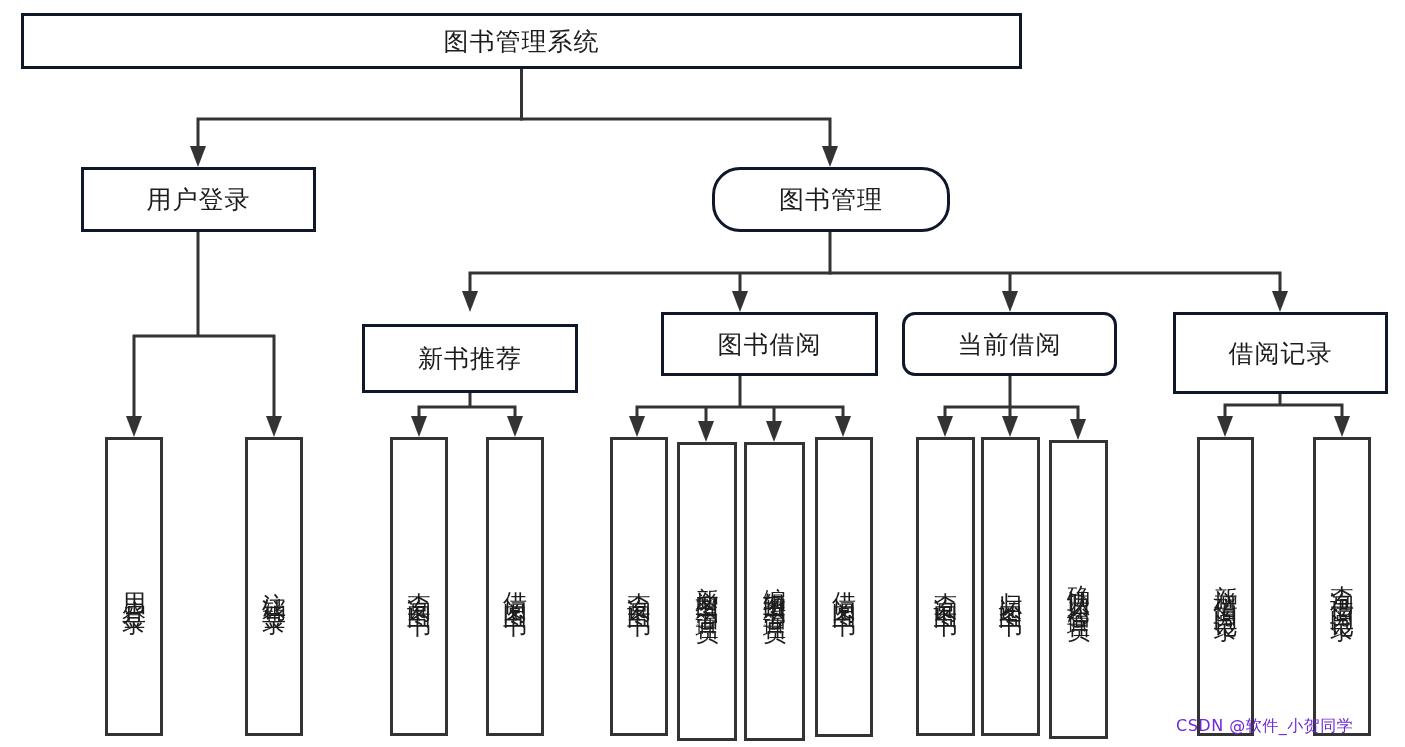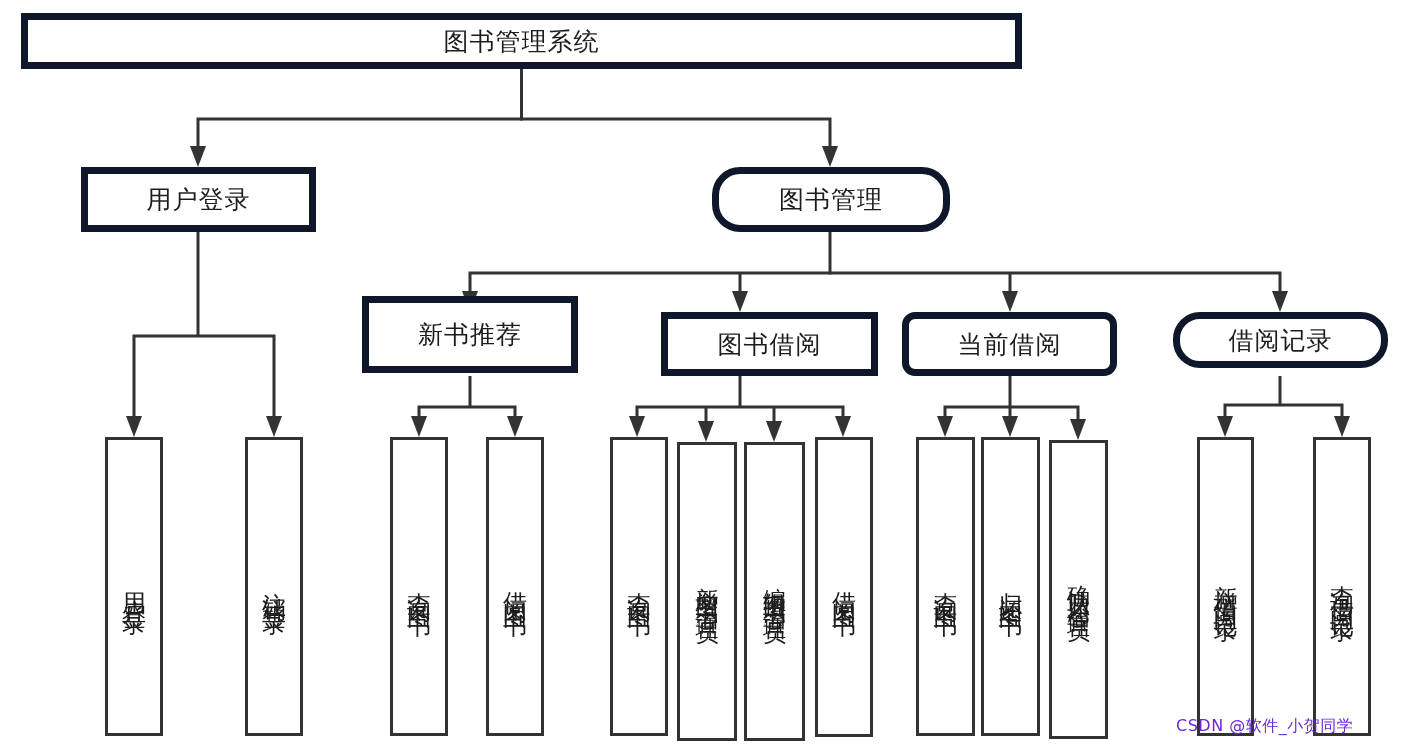--- a/index.html
+++ b/index.html
@@ -17,21 +17,21 @@
   }
   #wires {
     position: absolute;
     left: 0; top: 0;
     width: 1405px;
     height: 747px;
   }
   .box {
     position: absolute;
     box-sizing: border-box;
-    border: 7px solid #0f172a;
+    border: 3px solid #0f172a;
     background: #ffffff;
     display: flex;
     align-items: center;
     justify-content: center;
     color: #1c1c1c;
     font-size: 25px;
     letter-spacing: 1px;
     white-space: nowrap;
     z-index: 2;
   }
@@ -117,24 +117,24 @@
       <path d="M1217 416 L1233 416 L1225 437 Z"></path>
       <path d="M1334 416 L1350 416 L1342 437 Z"></path>
     </g>
   </svg>
 
   <div class="box" style="left:21px; top:13px; width:1001px; height:56px;">图书管理系统</div>
 
   <div class="box" style="left:81px; top:167px; width:235px; height:65px;">用户登录</div>
   <div class="box" style="left:712px; top:167px; width:238px; height:65px;border-radius:28px;">图书管理</div>
 
-  <div class="box" style="left:362px; top:296px; width:216px; height:77px;">新书推荐</div>
+  <div class="box" style="left:362px; top:324px; width:216px; height:69px;">新书推荐</div>
   <div class="box" style="left:633px; top:312px; width:217px; height:64px;margin-left:28px;">图书借阅</div>
   <div class="box" style="left:902px; top:312px; width:215px; height:64px;border-radius:13px;">当前借阅</div>
-  <div class="box" style="left:1173px; top:312px; width:215px; height:56px;border-radius:27px;">借阅记录</div>
+  <div class="box" style="left:1173px; top:312px; width:215px; height:82px;">借阅记录</div>
 
   <div class="vbox" style="left:105px; top:437px; width:58px; height:299px;">用户登录</div>
   <div class="vbox" style="left:245px; top:437px; width:58px; height:299px;">注销登录</div>
 
   <div class="vbox" style="left:390px; top:437px; width:58px; height:299px;">查询图书</div>
   <div class="vbox" style="left:486px; top:437px; width:58px; height:299px;">借阅图书</div>
 
   <div class="vbox" style="left:610px; top:437px; width:58px; height:299px;">查询图书</div>
   <div class="vbox tight" style="left:677px; top:442px; width:60px; height:299px;">新增图书（管理员）</div>
   <div class="vbox tight" style="left:744px; top:442px; width:61px; height:299px;">编辑图书（管理员）</div>

